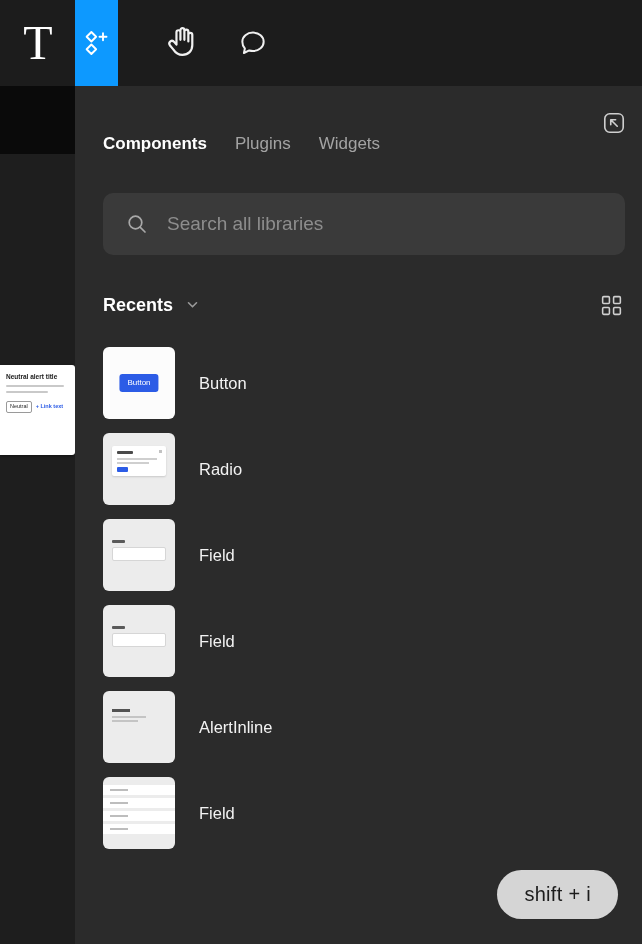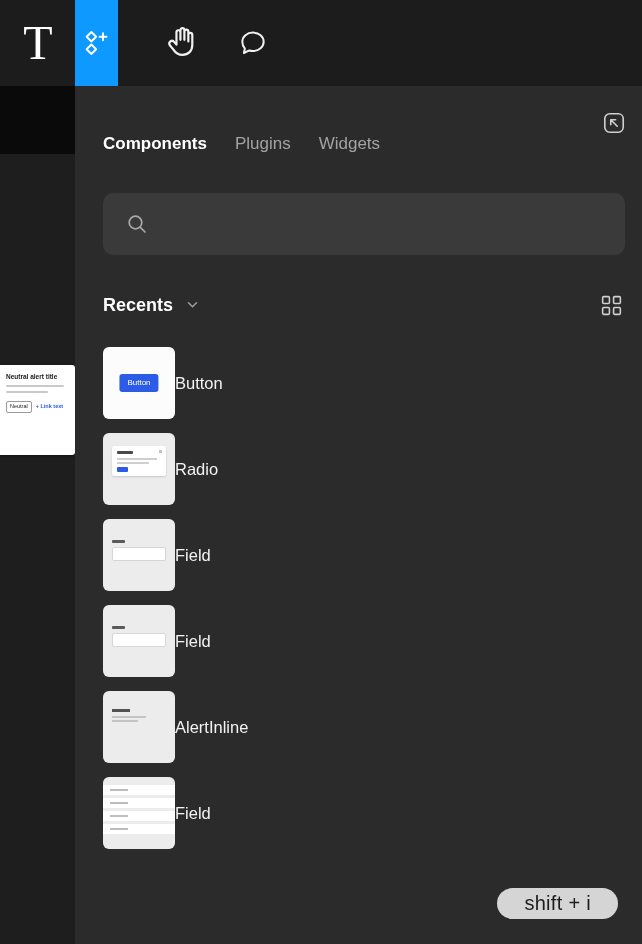--- a/index.html
+++ b/index.html
@@ -57,21 +57,21 @@
 
   .section-row { position:absolute; top:204px; left:28px; right:16px; height:30px;
     display:flex; align-items:center; }
   .section-title-wrap { display:flex; align-items:center; gap:14px; cursor:pointer; }
   .section-title { font-size:18px; font-weight:700; color:var(--text_primary,#fff); }
   .spacer { flex:1; }
   .grid-btn { width:30px; height:30px; display:flex; align-items:center;
     justify-content:center; background:none; border:none; cursor:pointer; }
 
   .list { position:absolute; top:261px; left:28px; right:0; }
-  .item { display:flex; align-items:center; gap:0; margin-bottom:14px;
+  .item { display:flex; align-items:center; gap:24px; margin-bottom:14px;
     cursor:pointer; }
   .item-label { font-size:16.5px; color:#f2f2f2; }
 
   .thumb { position:relative; width:72px; height:72px; border-radius:6px;
     background:var(--thumb_bg,#ececec); overflow:hidden; flex:none; }
   .thumb.white { background:#fcfcfc; }
 
   .mini-btn { position:absolute; left:50%; top:50%; transform:translate(-50%,-50%);
     background:var(--blue_button,#2c5ce6); color:#fff; font-size:8px; line-height:1;
     padding:5px 8px; border-radius:3px; font-weight:500; white-space:nowrap; }
@@ -101,21 +101,21 @@
     background:#bdbdbd; }
 
   .mgr-title { position:absolute; left:9px; top:10px; width:20px; height:3px; background:#555; }
   .mgr-radio { position:absolute; width:6px; height:6px; border:1px solid #9a9a9a;
     border-radius:50%; left:9px; background:#fff; }
   .mgr-bar { position:absolute; left:20px; width:22px; height:2px; background:#b9b9b9; }
   .r1 { top:21px; } .rb1 { top:23px; } .r2 { top:32px; } .rb2 { top:34px; }
 
   .shortcut-badge { position:absolute; right:24px; bottom:25px; z-index:20;
     background:var(--badge_bg,#d5d5d5); color:#1d1d1d; font-size:20px;
-    font-weight:500; letter-spacing:.3px; padding:4px 27px; border-radius:26px; }
+    font-weight:500; letter-spacing:.3px; padding:13px 27px; border-radius:26px; }
 
   svg { display:block; }
 </style>
 </head>
 <body>
 
 <div class="toolbar">
   <div class="tool tool-text">
     <span class="t-glyph">T</span>
   </div>
@@ -163,20 +163,21 @@
       <rect x="3.5" y="3.5" width="17" height="17" rx="4.5"></rect>
       <path d="M9 13.5V9h4.5M15 15 9 9"></path>
     </svg>
   </button>
 
   <div class="search">
     <svg width="24" height="24" viewBox="0 0 24 24" fill="none" stroke="#a8a8a8" stroke-width="1.7" stroke-linecap="round">
       <circle cx="10.5" cy="10.5" r="6.3"></circle>
       <path d="M15.3 15.3 20 20"></path>
     </svg>
+    <input placeholder="Search all libraries" style="">
   </div>
 
   <div class="section-row">
     <div class="section-title-wrap">
       <span class="section-title">Recents</span>
       <svg width="11" height="8" viewBox="0 0 11 8" fill="none" stroke="#9a9a9a" stroke-width="1.6" stroke-linecap="round" stroke-linejoin="round">
         <path d="M1.5 1.8 5.5 5.8 9.5 1.8"></path>
       </svg>
     </div>
     <div class="spacer"></div>

